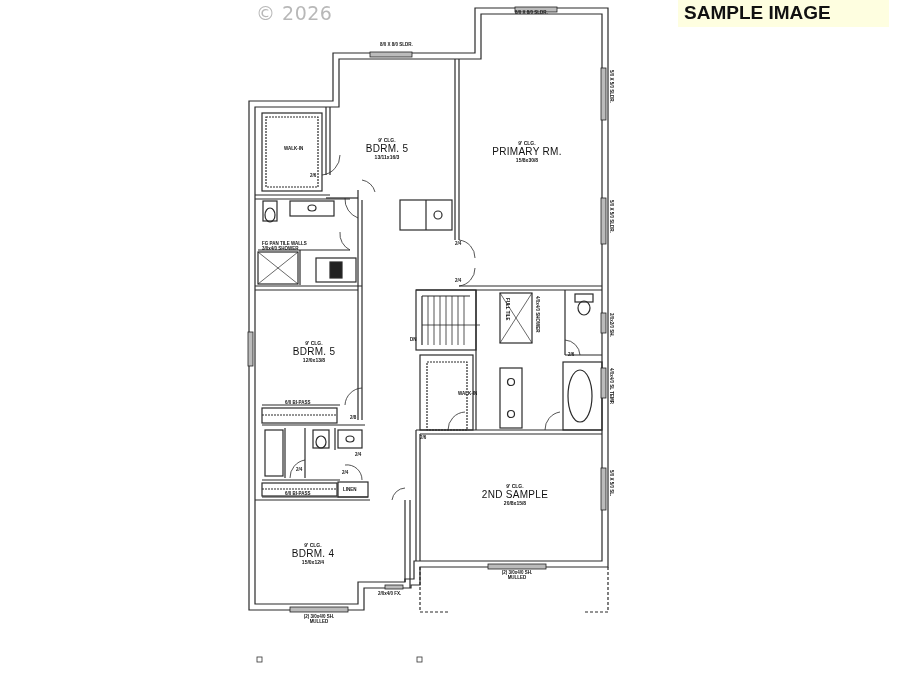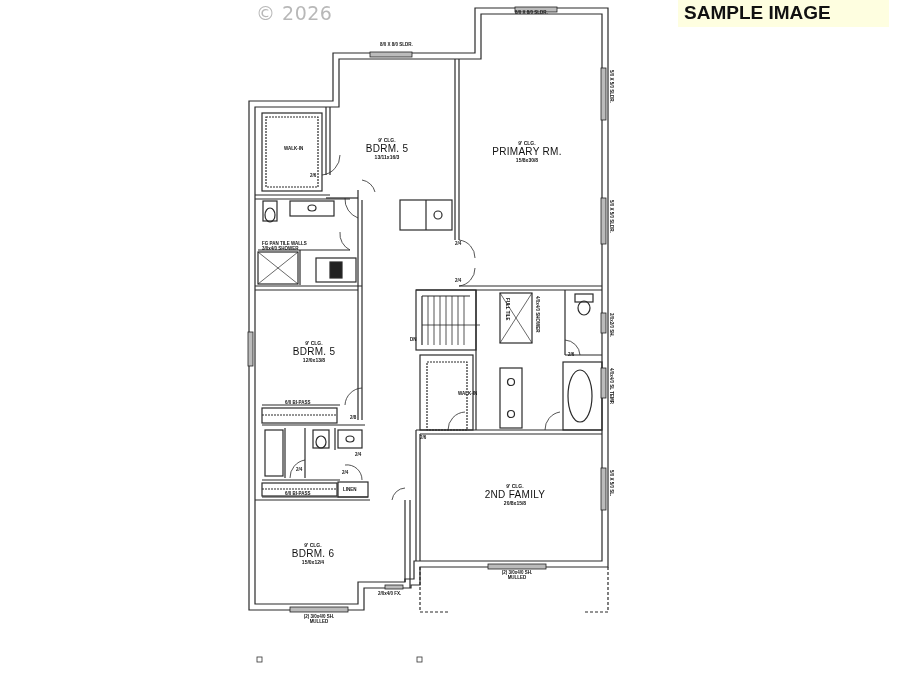--- a/index.html
+++ b/index.html
@@ -183,26 +183,26 @@
   <div class="nm">PRIMARY RM.</div>
   <div class="dim">15/8x30/8</div>
 </div>
 <div class="lbl" style="left:314px; top:340px;">
   <div class="clg">9' CLG.</div>
   <div class="nm">BDRM. 5</div>
   <div class="dim">12/0x13/8</div>
 </div>
 <div class="lbl" style="left:313px; top:542px;">
   <div class="clg">9' CLG.</div>
-  <div class="nm">BDRM. 6</div>
+  <div class="nm">BDRM. 4</div>
   <div class="dim">15/0x12/4</div>
 </div>
 <div class="lbl" style="left:515px; top:483px;">
   <div class="clg">9' CLG.</div>
-  <div class="nm">2ND FAMILY</div>
+  <div class="nm">2ND SAMPLE</div>
   <div class="dim">20/8x15/8</div>
 </div>
 
 <div class="tiny" style="left:284px; top:146px;">WALK-IN</div>
 <div class="tiny" style="left:458px; top:391px;">WALK-IN</div>
 <div class="tiny" style="left:262px; top:241px; width:52px; white-space:normal; line-height:5px;">FG PAN TILE WALLS 3/0x4/0 SHOWER</div>
 <div class="tiny" style="left:285px; top:400px;">6/0 BI-PASS</div>
 <div class="tiny" style="left:285px; top:491px;">6/0 BI-PASS</div>
 <div class="tiny" style="left:343px; top:487px;">LINEN</div>
 <div class="tiny" style="left:410px; top:337px;">DN</div>

